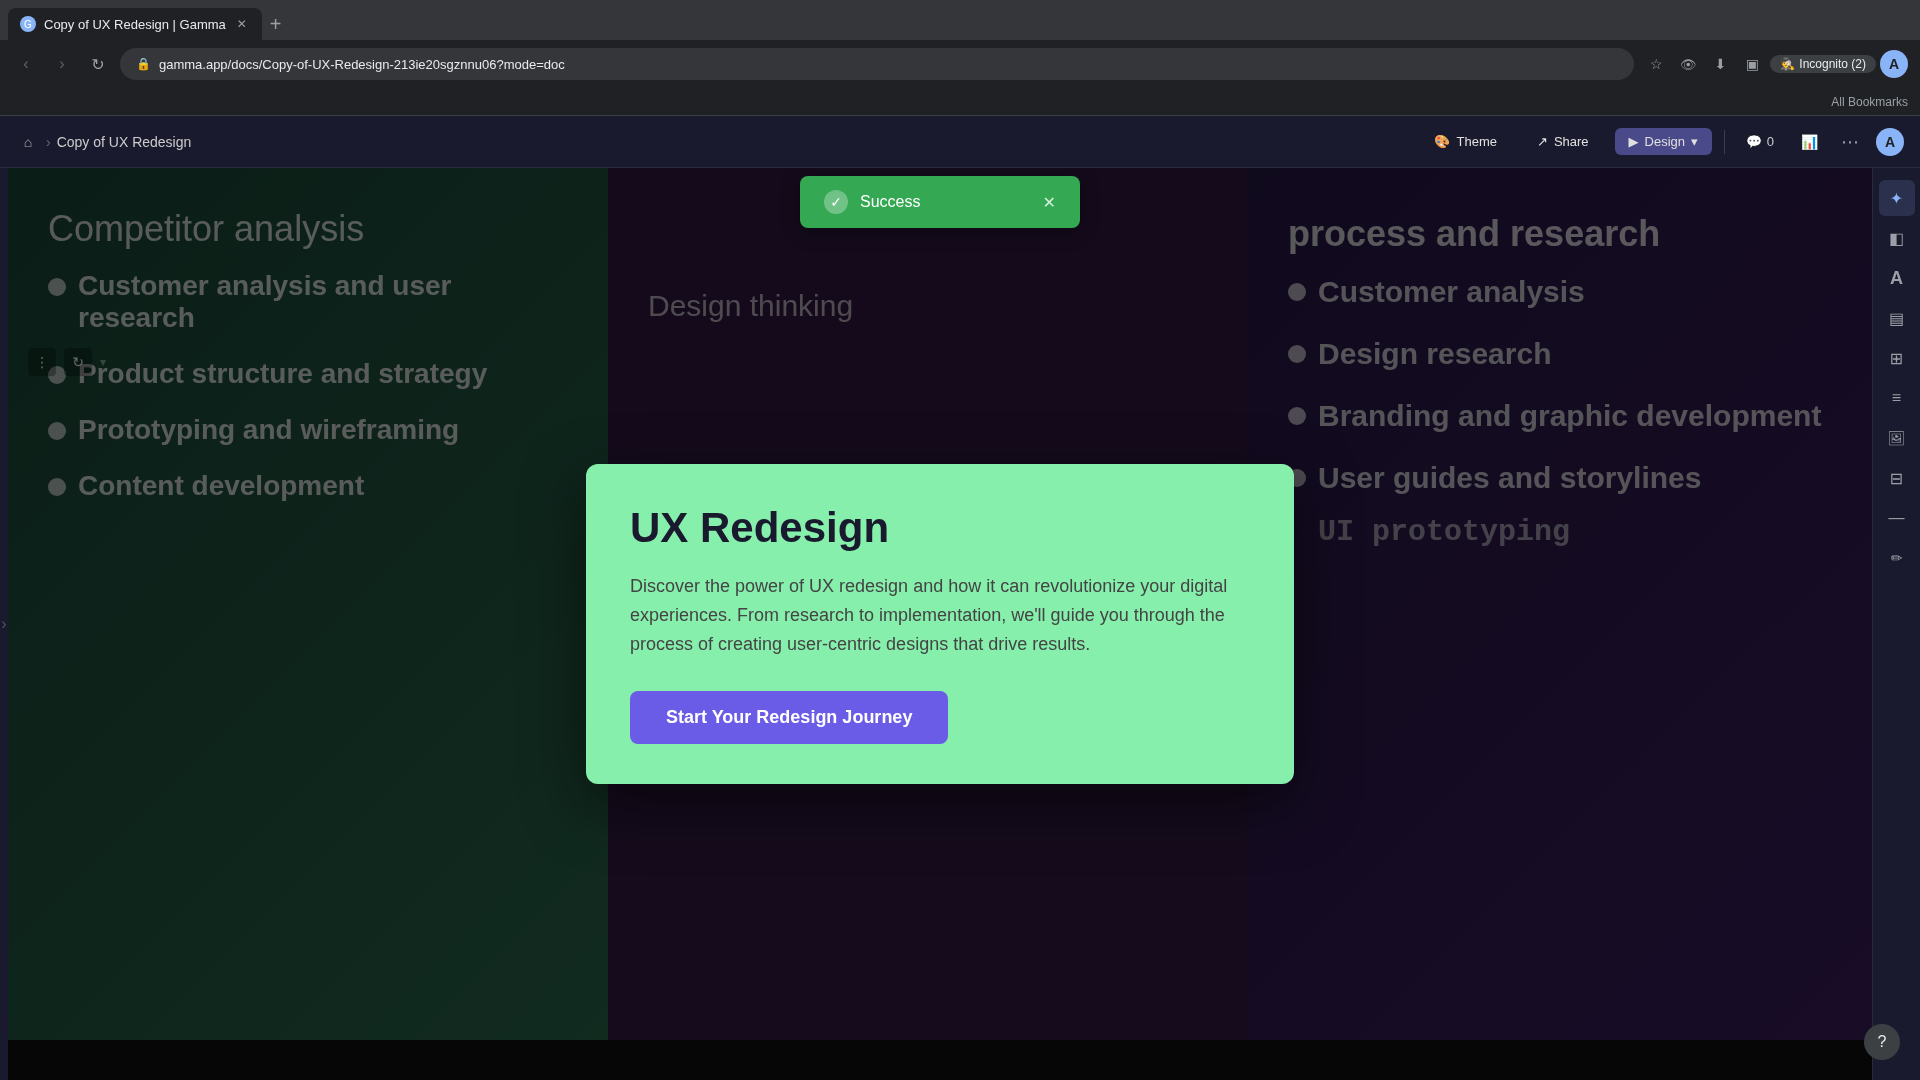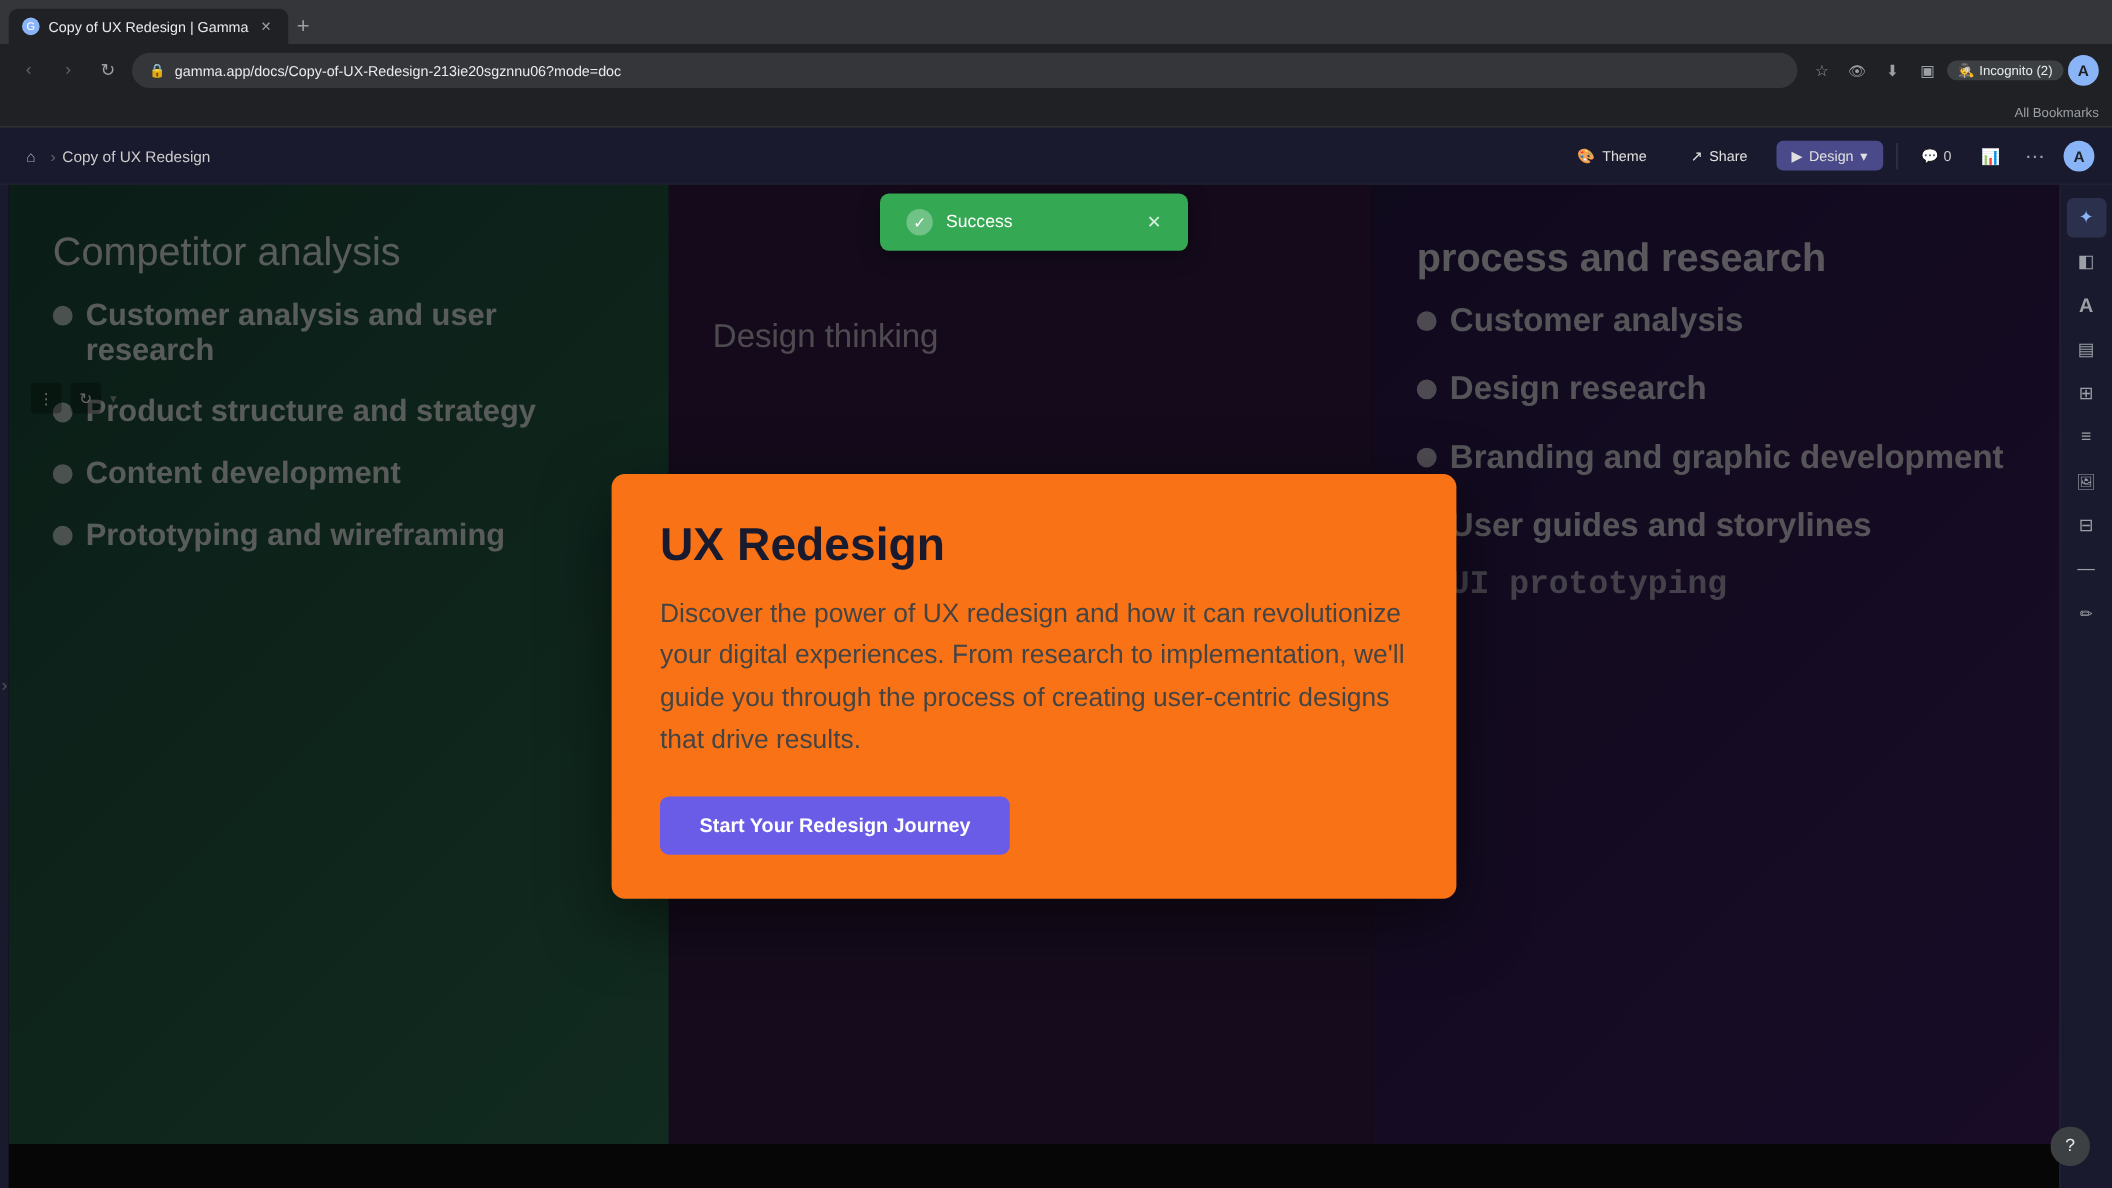--- a/index.html
+++ b/index.html
@@ -377,37 +377,37 @@
       position: absolute;
       top: 0; left: 0; right: 0; bottom: 0;
       background: rgba(0,0,0,0.6);
       display: flex;
       align-items: center;
       justify-content: center;
       z-index: 100;
     }
 
     .modal-card {
-      background: #f97316;
+      background: #86efac;
       border-radius: 12px;
       padding: 40px 44px;
-      width: 768px;
+      width: 708px;
       position: relative;
       box-shadow: 0 20px 60px rgba(0,0,0,0.5);
     }
 
     .modal-title {
       font-size: 42px;
       font-weight: 800;
       color: #1a1a2e;
       margin-bottom: 20px;
     }
 
     .modal-description {
-      font-size: 24px;
+      font-size: 18px;
       color: #444;
       line-height: 1.6;
       margin-bottom: 32px;
     }
 
     .modal-cta {
       background: #6b5ce7;
       color: #fff;
       border: none;
       padding: 16px 36px;
@@ -609,25 +609,25 @@
           <li>
             <span class="bullet-dot"></span>
             <span>Customer analysis and user research</span>
           </li>
           <li>
             <span class="bullet-dot"></span>
             <span>Product structure and strategy</span>
           </li>
           <li>
             <span class="bullet-dot"></span>
-            <span>Content development</span>
+            <span>Prototyping and wireframing</span>
           </li>
           <li>
             <span class="bullet-dot"></span>
-            <span>Prototyping and wireframing</span>
+            <span>Content development</span>
           </li>
         </ul>
       </div>
 
       <div class="slide-middle">
         <div class="design-thinking-text">Design thinking</div>
         <div class="aware-text">Aware of user needs</div>
         <div class="goal-text">Goal: Product that</div>
       </div>
 

